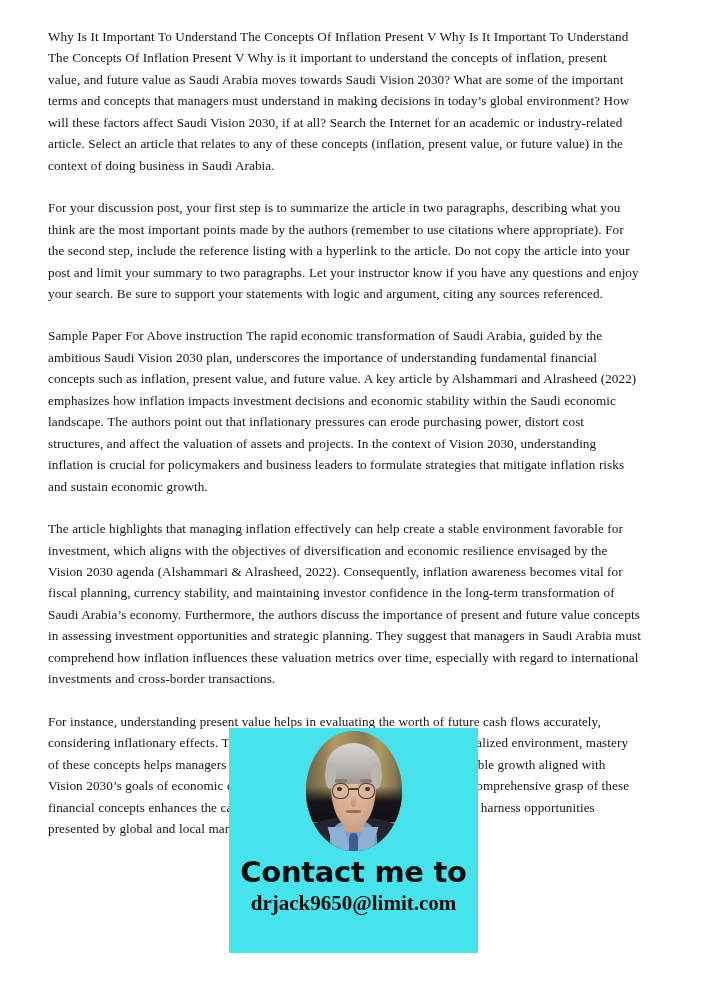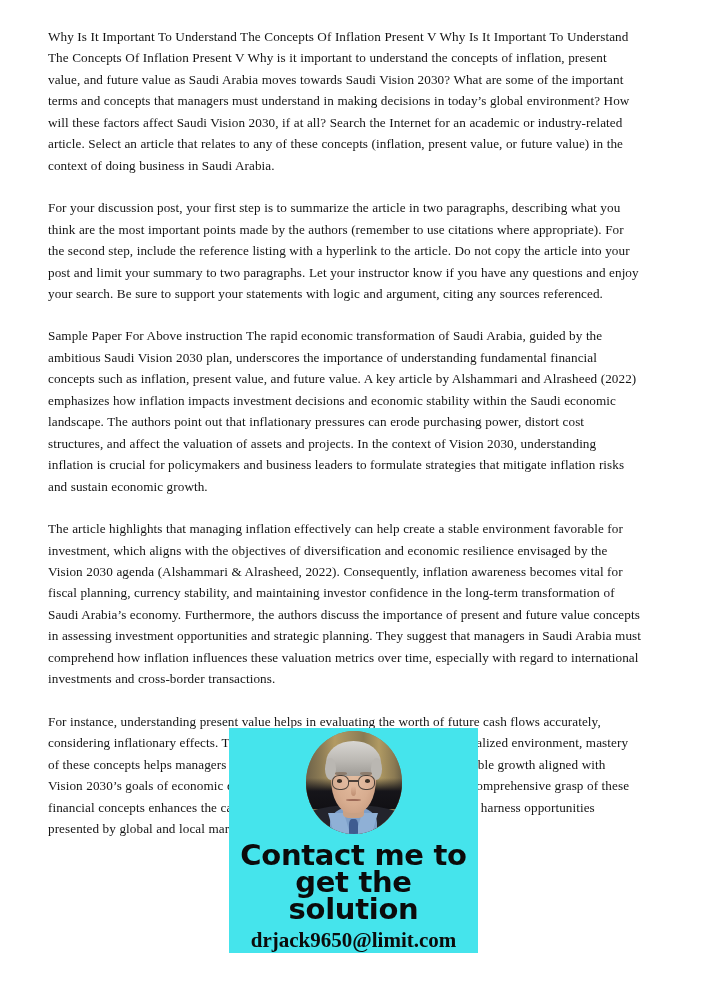--- a/index.html
+++ b/index.html
@@ -209,18 +209,17 @@
       <div class="ph-glass-l"></div>
       <div class="ph-glass-r"></div>
       <div class="ph-bridge"></div>
       <div class="ph-eye-l"></div>
       <div class="ph-eye-r"></div>
       <div class="ph-nose"></div>
       <div class="ph-mouth"></div>
     </div>
 
     <div id="promo-line1">Contact me to</div>
-    <div id="promo-line2">get the solution</div>
     <div id="promo-email">drjack9650@limit.com</div>
 
   </div>
 
 </div>
 
 </body></html>

